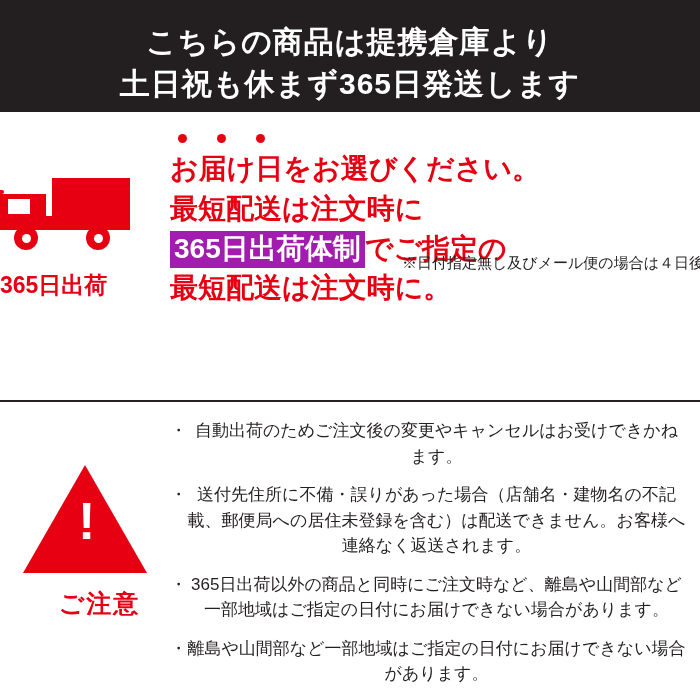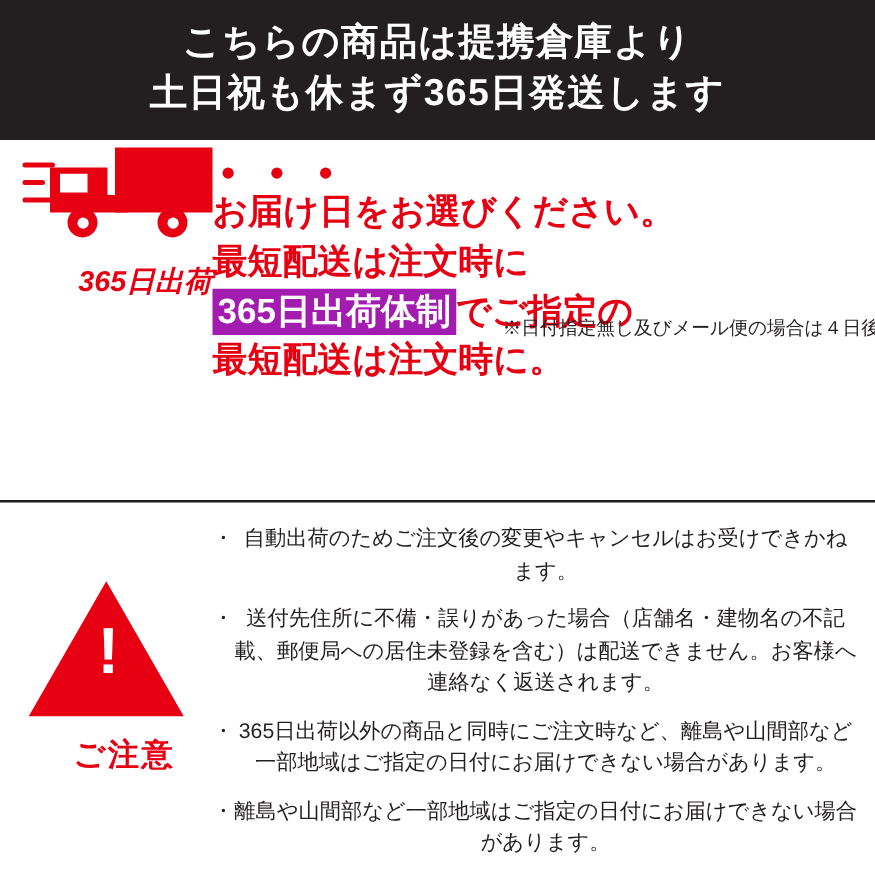--- a/index.html
+++ b/index.html
@@ -22,21 +22,21 @@
 
   
   .header {
     background: #231f20;
     color: #ffffff;
     height: 112px;
     box-sizing: border-box;
     display: flex;
     flex-direction: column;
     align-items: center;
-    justify-content: center;
+    justify-content: flex-end;
     padding: 4px 0 8px 0;
   }
   .header-line {
     font-size: 30px;
     font-weight: bold;
     letter-spacing: 1px;
     line-height: 1.38;
     white-space: nowrap;
   }
 
@@ -47,24 +47,24 @@
     box-sizing: border-box;
     border-bottom: 2px solid #231f20;
     display: flex;
     flex-direction: row;
   }
   .truck-col {
     width: 170px;
     flex: 0 0 170px;
     display: flex;
     flex-direction: column;
-    align-items: flex-end;
+    align-items: flex-start;
     justify-content: flex-start;
-    box-sizing: border-box;
-    font-style: italic;
+    padding-top: 60px;
+    box-sizing: border-box;
   }
   .truck-icon {
     width: 130px;
     height: 86px;
     position: relative;
   }
   .truck-label {
     margin-top: 12px;
     color: #e60012;
     font-size: 23px;

